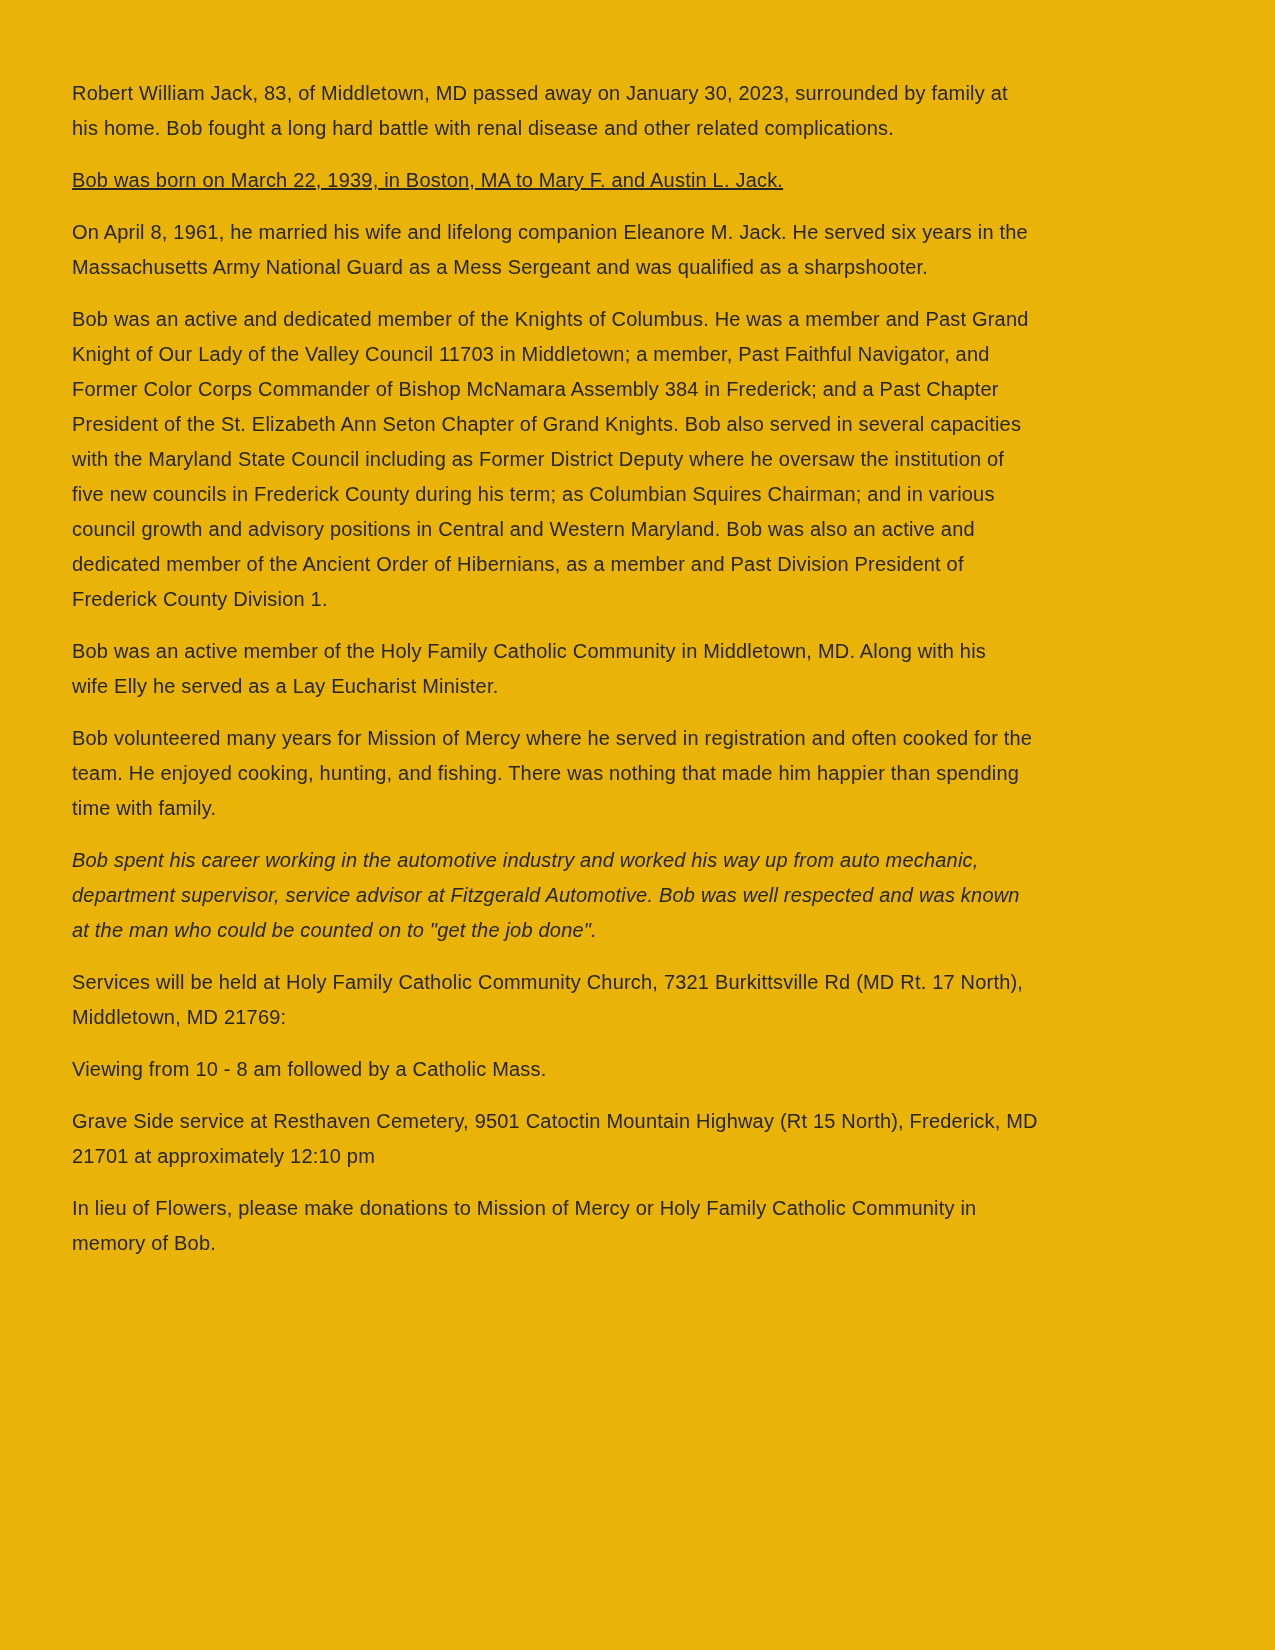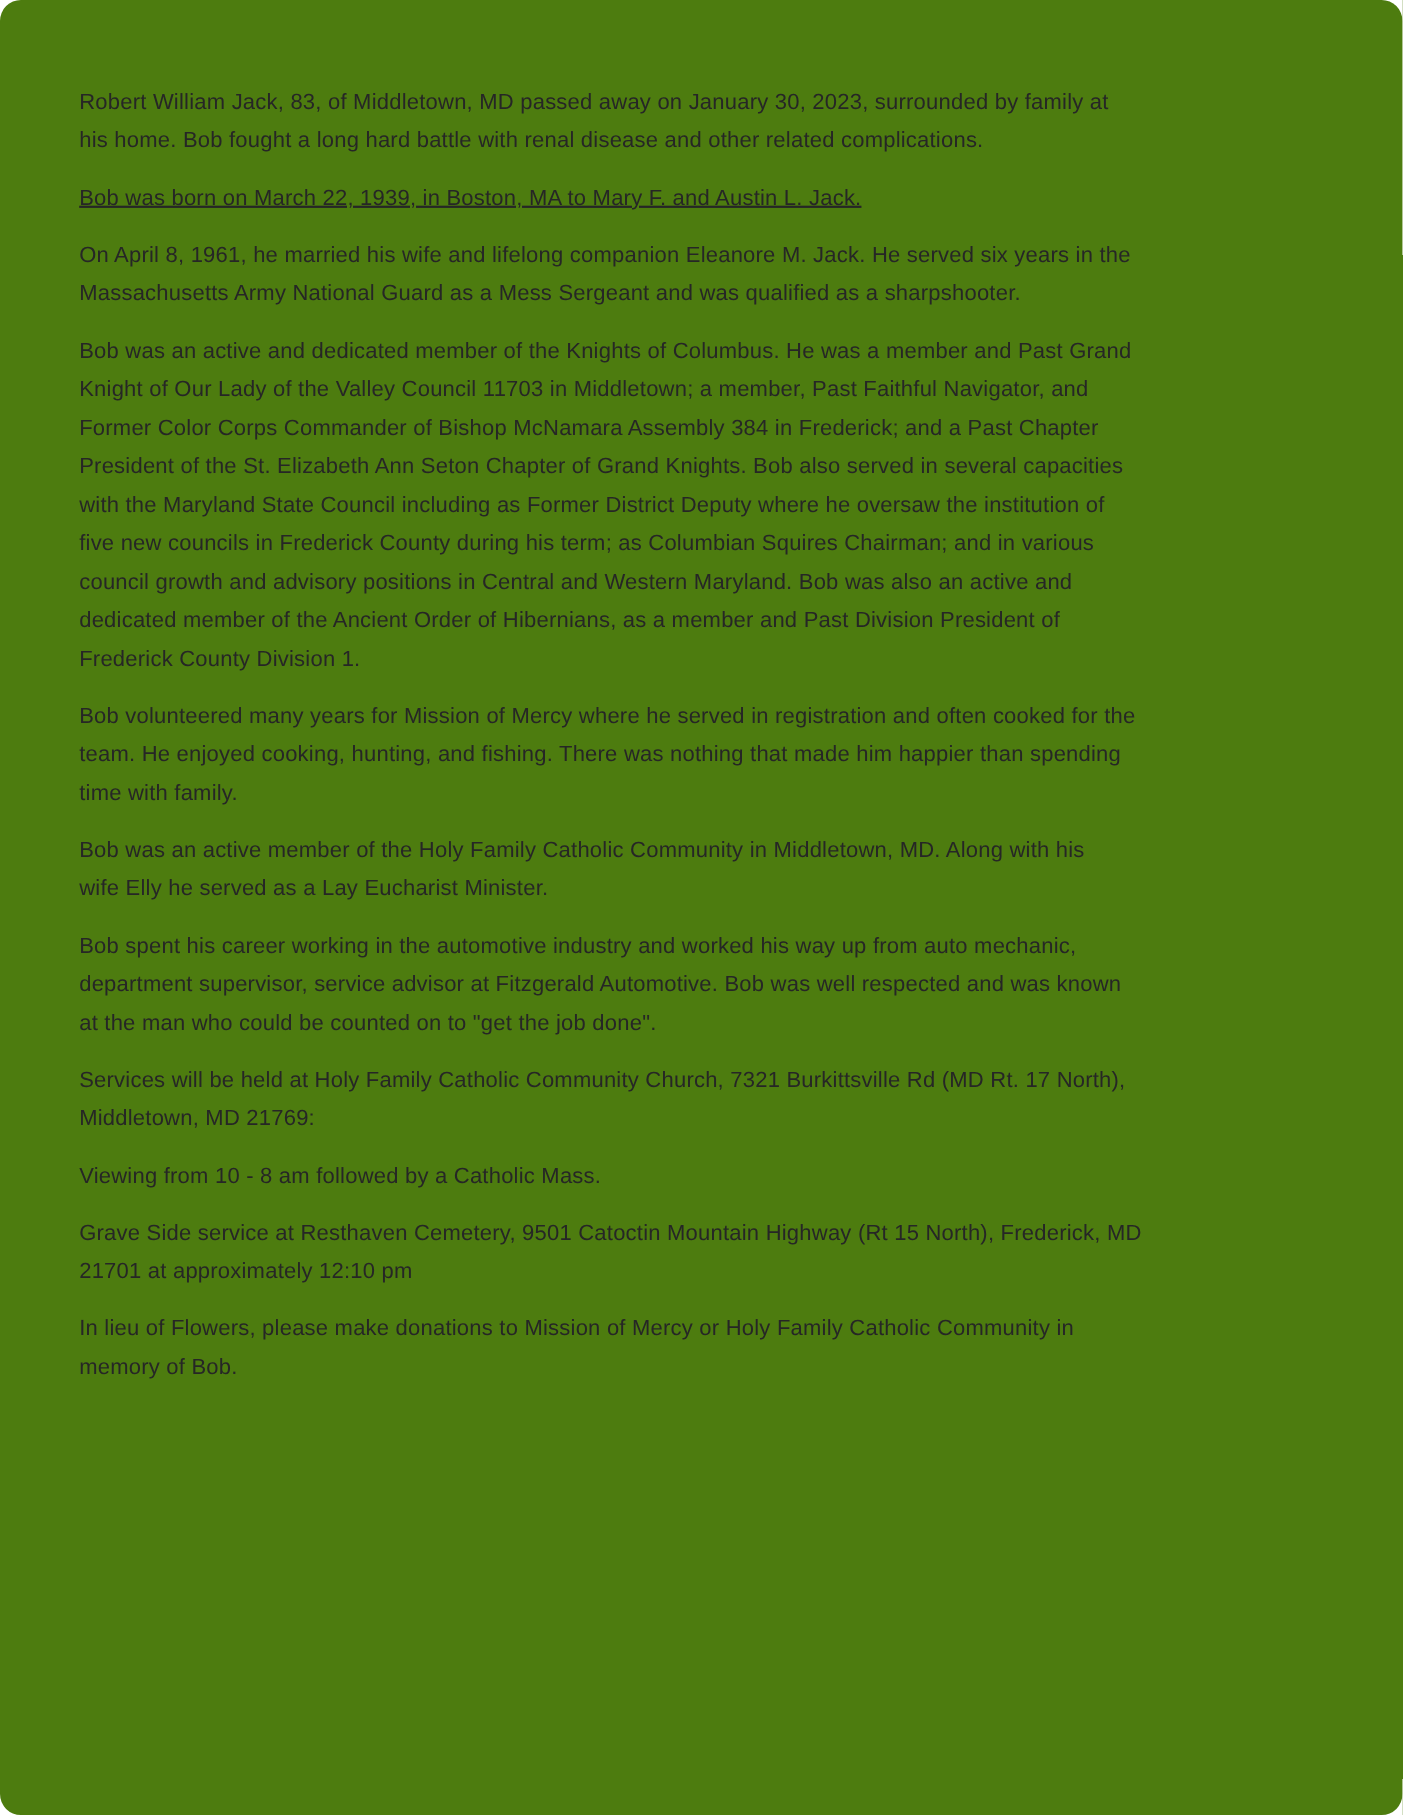--- a/index.html
+++ b/index.html
@@ -9,23 +9,22 @@
   }
   body {
     width: 1275px;
     height: 1650px;
     overflow: hidden;
   }
   .page {
     box-sizing: border-box;
     width: 1275px;
     height: 1650px;
-    background: #4d7c0f;
+    background: #eab308;
     padding: 76px 70px 0 72px;
-    border-radius: 19px;
   }
   .para {
     margin: 0 0 17px 0;
     font-family: "Liberation Sans", sans-serif;
     font-size: 20px;
     line-height: 35px;
     letter-spacing: 0.2px;
     color: #262626;
     white-space: pre-line; 
   }
@@ -41,26 +40,26 @@
 Massachusetts Army National Guard as a Mess Sergeant and was qualified as a sharpshooter.</p>
   <p class="para" style="color: rgb(38, 38, 38);">Bob was an active and dedicated member of the Knights of Columbus. He was a member and Past Grand
 Knight of Our Lady of the Valley Council 11703 in Middletown; a member, Past Faithful Navigator, and
 Former Color Corps Commander of Bishop McNamara Assembly 384 in Frederick; and a Past Chapter
 President of the St. Elizabeth Ann Seton Chapter of Grand Knights. Bob also served in several capacities
 with the Maryland State Council including as Former District Deputy where he oversaw the institution of
 five new councils in Frederick County during his term; as Columbian Squires Chairman; and in various
 council growth and advisory positions in Central and Western Maryland. Bob was also an active and
 dedicated member of the Ancient Order of Hibernians, as a member and Past Division President of
 Frederick County Division 1.</p>
+  <p class="para" style="color: rgb(38, 38, 38);">Bob was an active member of the Holy Family Catholic Community in Middletown, MD. Along with his
+wife Elly he served as a Lay Eucharist Minister.</p>
   <p class="para" style="color: rgb(38, 38, 38);">Bob volunteered many years for Mission of Mercy where he served in registration and often cooked for the
 team. He enjoyed cooking, hunting, and fishing. There was nothing that made him happier than spending
 time with family.</p>
-  <p class="para" style="color: rgb(38, 38, 38);">Bob was an active member of the Holy Family Catholic Community in Middletown, MD. Along with his
-wife Elly he served as a Lay Eucharist Minister.</p>
-  <p class="para" style="color: rgb(38, 38, 38);">Bob spent his career working in the automotive industry and worked his way up from auto mechanic,
+  <p class="para" style="color: rgb(38, 38, 38); font-style: italic;">Bob spent his career working in the automotive industry and worked his way up from auto mechanic,
 department supervisor, service advisor at Fitzgerald Automotive. Bob was well respected and was known
 at the man who could be counted on to "get the job done".</p>
   <p class="para" style="color: rgb(38, 38, 38);">Services will be held at Holy Family Catholic Community Church, 7321 Burkittsville Rd (MD Rt. 17 North),
 Middletown, MD 21769:</p>
   <p class="para" style="color: rgb(38, 38, 38);">Viewing from 10 - 8 am followed by a Catholic Mass.</p>
   <p class="para" style="color: rgb(38, 38, 38);">Grave Side service at Resthaven Cemetery, 9501 Catoctin Mountain Highway (Rt 15 North), Frederick, MD
 21701 at approximately 12:10 pm</p>
   <p class="para" style="color: rgb(38, 38, 38);">In lieu of Flowers, please make donations to Mission of Mercy or Holy Family Catholic Community in
 memory of Bob.</p>
 </main>

